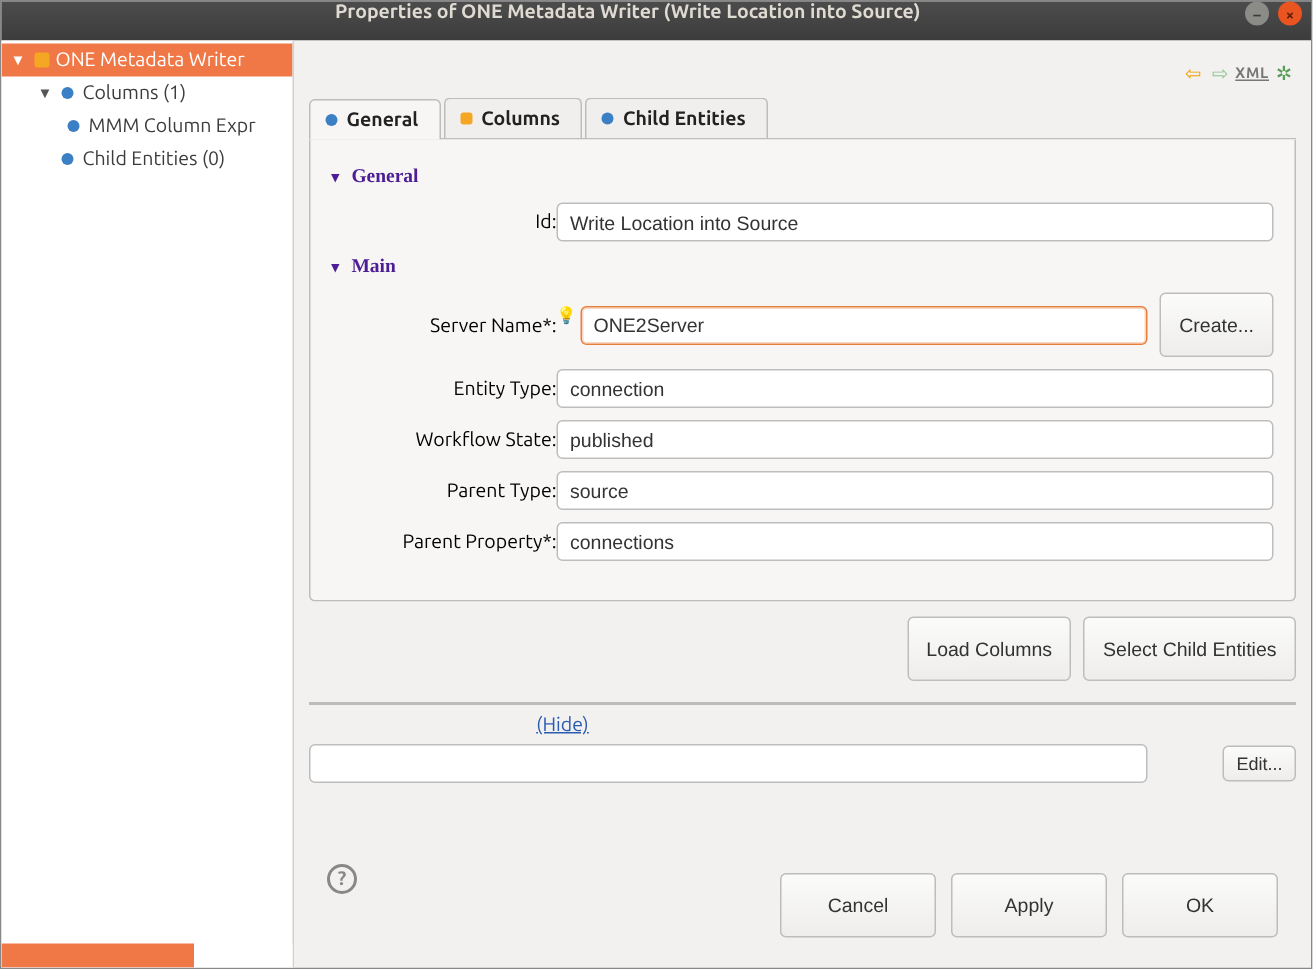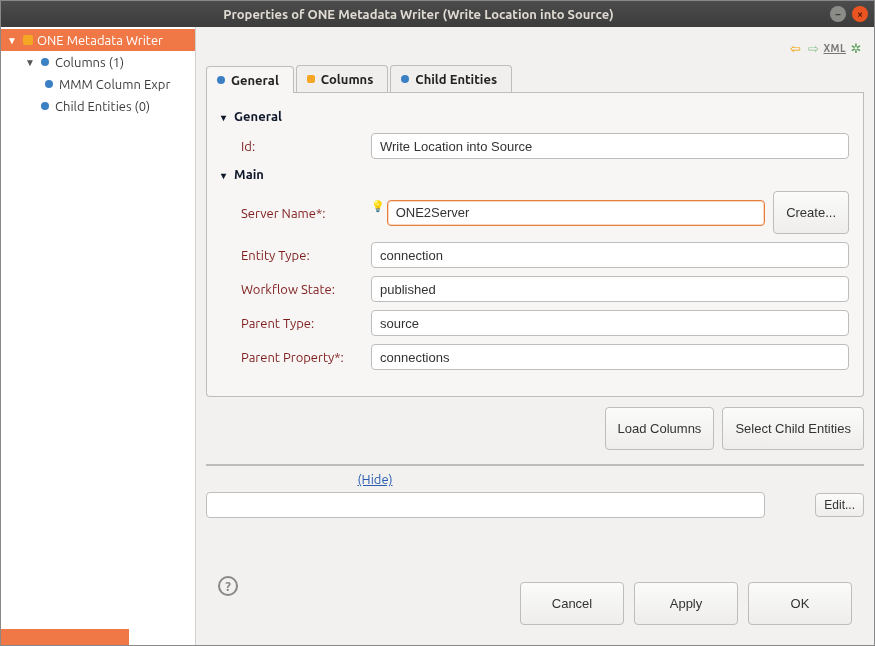--- a/index.html
+++ b/index.html
@@ -1,18 +1,18 @@
 <!DOCTYPE html>
 <html><head>
 <meta charset="utf-8">
 <style>
   * { box-sizing: border-box; }
   html, body { margin:0; padding:0; font-family: "Ubuntu", "Segoe UI", sans-serif; font-size:13px; color:#3c3c3c; background:#f2f1f0; }
   .window { width:875px; height:646px; display:flex; flex-direction:column; border:1px solid #888; }
-  .titlebar { height:26px; background:linear-gradient(#4c4c4c,#3c3c3c); color:#dfdbd2; display:flex; align-items:center; padding:0 6px; font-size:13px; font-weight:bold; }
+  .titlebar { height:26px; background:linear-gradient(#4c4c4c,#3c3c3c); color:#dfdbd2; display:flex; align-items:flex-start; padding:0 6px; font-size:13px; font-weight:bold; }
   .titlebar .title { flex:1; text-align:center; font-weight:bold; }
   .tb-controls { display:flex; gap:6px; }
   .tb-btn { width:16px; height:16px; border-radius:8px; display:flex; align-items:center; justify-content:center; font-size:10px; }
   .tb-min { background:#8b8b88; color:#3a3a3a; }
   .tb-close { background:#e95420; color:#5a1f06; }
   .body { flex:1; display:flex; background:#f2f1f0; overflow:hidden; }
   .sidebar { width:195px; background:#fff; border-right:1px solid #d0d0cf; display:flex; flex-direction:column; }
   .tree { flex:1; overflow:auto; padding-top:2px; }
   .tree-row { display:flex; align-items:center; height:22px; padding-left:4px; white-space:nowrap; }
   .tree-row.selected { background:#f07746; color:#fff; }
@@ -30,24 +30,24 @@
   .arrow-left { color:#f0a000; }
   .arrow-right { color:#8fc48f; }
   .xml-label { font-size:10px; color:#777; font-weight:bold; letter-spacing:0.5px;text-decoration:underline;}
   .wizard-icon { color:#5a9e5a; font-size:13px; }
   .tabs { display:flex; border-bottom:1px solid #bdbdbd; }
   .tab { padding:6px 14px 6px 10px; border:1px solid #bdbdbd; border-bottom:none; margin-right:2px; border-radius:4px 4px 0 0; background:#f0efee; display:flex; align-items:center; gap:6px; font-weight:bold; color:#222;}
   .tab.active { background:#f7f6f5; position:relative; top:1px; }
   .tab-dot { width:8px; height:8px; border-radius:4px; background:#3b7fc4; display:inline-block;}
   .tab-dot.orange { background:#f5a623; border-radius:2px;}
   .form-panel { border:1px solid #bdbdbd; border-top:none; border-radius:0 0 4px 4px; padding:12px 14px 18px 14px; background:#f7f6f5;}
-  .section-header { font-weight:bold; color:#0f172a; margin:4px 0 10px 0; }
+  .section-header { font-weight:bold; color:#4c1d95; margin:4px 0 10px 0;font-family:Liberation Serif, serif; }
   .section-header .caret { display:inline-block; width:10px; font-size:10px;}
   .form-row { display:flex; align-items:center; margin-bottom:8px; }
-  .form-label { width:150px; padding-left:20px; color:#7f1d1d; }
+  .form-label { width:150px; padding-left:20px; color:#000000;text-align:right; }
   .form-input { flex:1; height:26px; border:1px solid #bdbdbd; border-radius:4px; background:#fff; padding:0 8px; font-size:13px; color:#333;}
   .form-input.focused { border:1px solid #e67e3c; box-shadow:0 0 0 1px rgba(230,126,60,0.3) inset;}
   .bulb { color:#f0a000; font-size:11px; margin-right:2px; position:relative; top:-6px;}
   .btn { height:43px; padding:0 12px; border:1px solid #bdbdbd; border-radius:4px; background:linear-gradient(#fbfbfa,#eeedec); color:#333; font-size:13px;}
   .btn-small { padding:0 8px; height:24px; font-size:12px;margin-left:44px;}
   .under-panel { display:flex; justify-content:flex-end; gap:8px; margin-top:10px;}
   .divider { height:2px; background:#bcbcbb; margin-top:14px;}
   .hide-row { text-align:center; margin:6px 0 6px -320px; }
   .hide-link { color:#2a5db0; text-decoration:underline; font-size:13px; }
   .bottom-edit-row { display:flex; gap:6px; align-items:center; }

